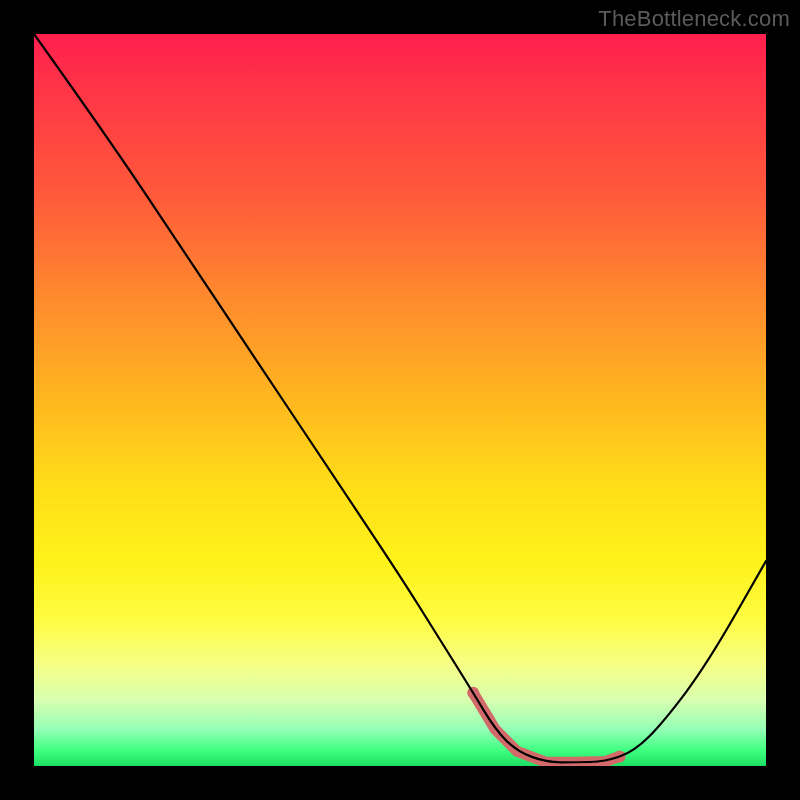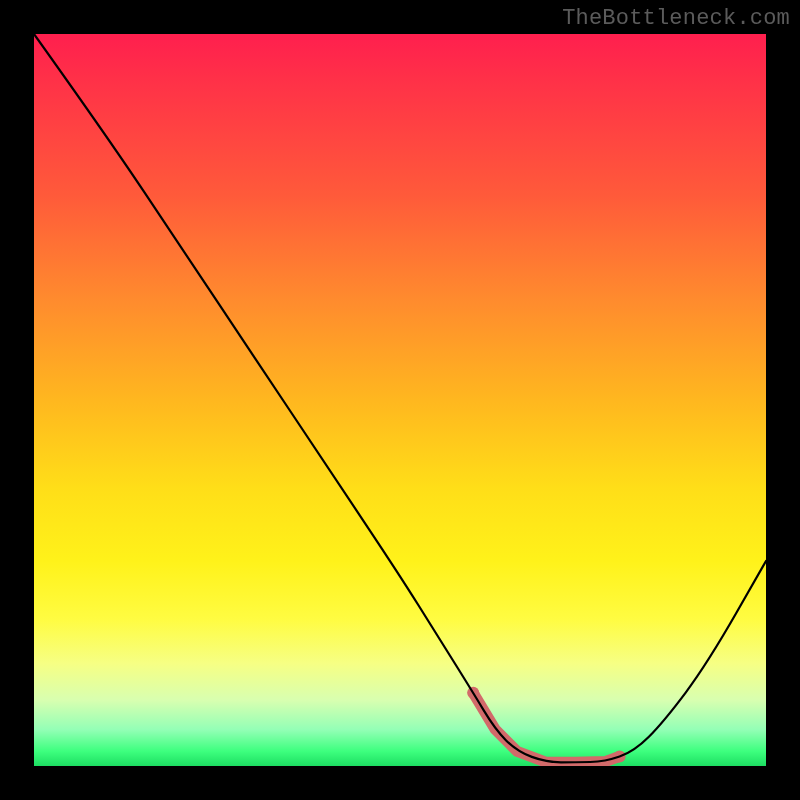--- a/index.html
+++ b/index.html
@@ -9,21 +9,20 @@
     height: 800px;
     background: #000;
     overflow: hidden;
     font-family: Arial, Helvetica, sans-serif;
   }
   .frame {
     position: relative;
     width: 800px;
     height: 792px;
     background: #000;
-    font-family: Liberation Mono, monospace;
   }
   .watermark {
     position: absolute;
     top: 6px;
     right: 10px;
     color: #5b5b5b;
     font-size: 22px;
     font-weight: 500;
     letter-spacing: 0.2px;
     z-index: 5;

